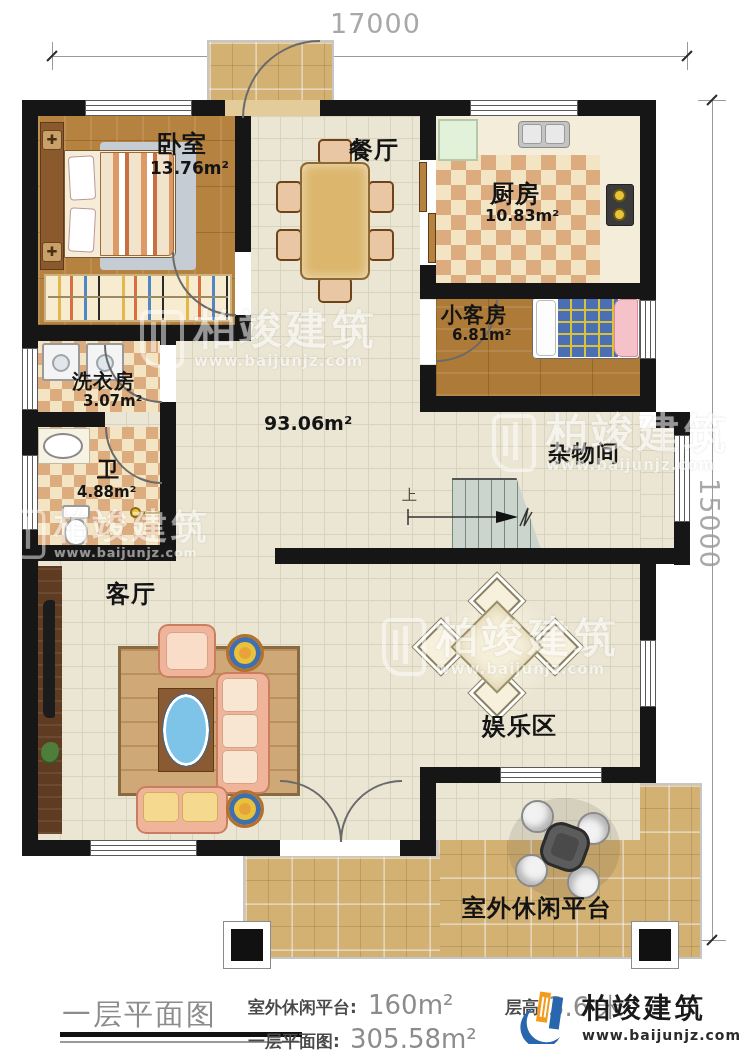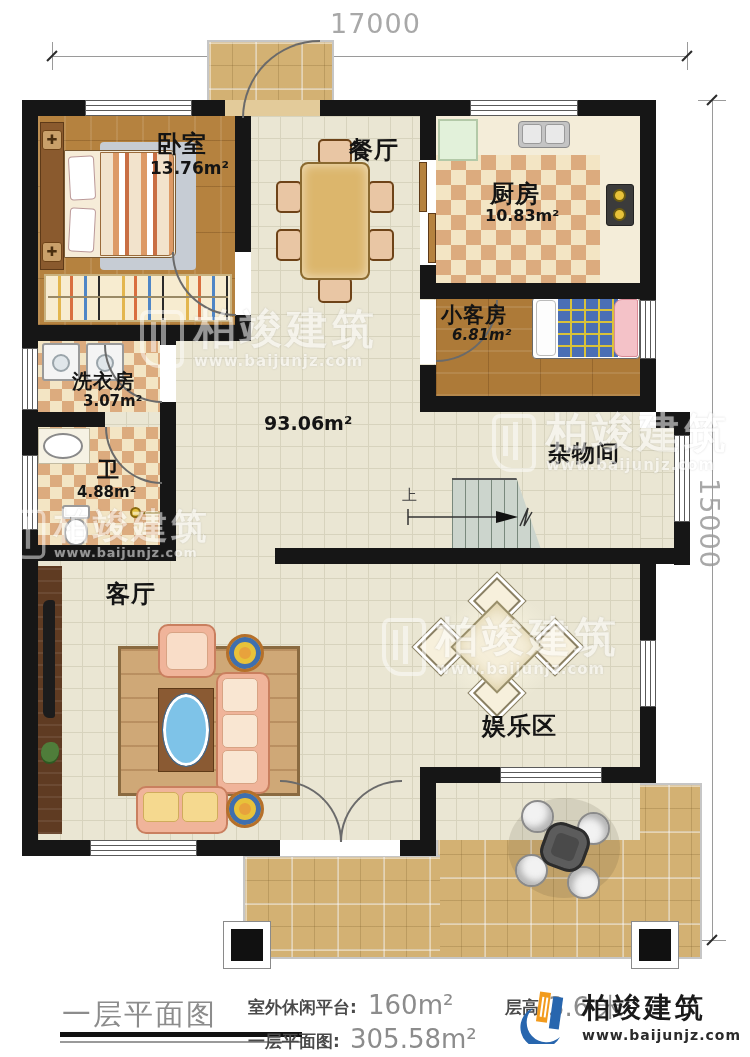--- a/index.html
+++ b/index.html
@@ -231,29 +231,30 @@
 
   <div class="col" style="left:224px;top:922px;"></div>
   <div class="col" style="left:632px;top:922px;"></div>
 
   <div class="lbl" style="left:157px;top:128px;font-size:24px;">卧室</div>
   <div class="area" style="left:150px;top:158px;font-size:17px;">13.76m²</div>
   <div class="lbl" style="left:349px;top:134px;font-size:24px;">餐厅</div>
   <div class="lbl" style="left:490px;top:178px;font-size:24px;">厨房</div>
   <div class="area" style="left:485px;top:206px;font-size:16px;">10.83m²</div>
   <div class="lbl" style="left:441px;top:301px;font-size:21px;">小客房</div>
-  <div class="area" style="left:452px;top:326px;font-size:15px;font-style:italic;">6.81m²</div>
+  <div class="area" style="left:452px;top:326px;font-size:15px;">6.81m²</div>
   <div class="lbl" style="left:72px;top:368px;font-size:20px;">洗衣房</div>
   <div class="area" style="left:83px;top:392px;font-size:15px;">3.07m²</div>
   <div class="lbl" style="left:97px;top:455px;font-size:22px;">卫</div>
   <div class="area" style="left:77px;top:483px;font-size:15px;">4.88m²</div>
   <div class="area" style="left:264px;top:412px;font-size:19px;">93.06m²</div>
   <div class="lbl" style="left:548px;top:438px;font-size:23px;">杂物间</div>
   <div class="lbl" style="left:106px;top:578px;font-size:24px;">客厅</div>
   <div class="lbl" style="left:482px;top:710px;font-size:24px;">娱乐区</div>
+  <div class="lbl" style="left:462px;top:892px;font-size:24px;">室外休闲平台</div>
 
   <div class="wm" style="left:140px;top:308px;">
     <span class="wm-logo">
         <i style="left:7px;top:8px;height:30px;"></i>
         <i style="left:17px;top:4px;height:38px;"></i>
       </span>
     <span class="wm-txt">
         <span class="wm-name">柏竣建筑</span>
         <span class="wm-url">www.baijunjz.com</span>
       </span>

